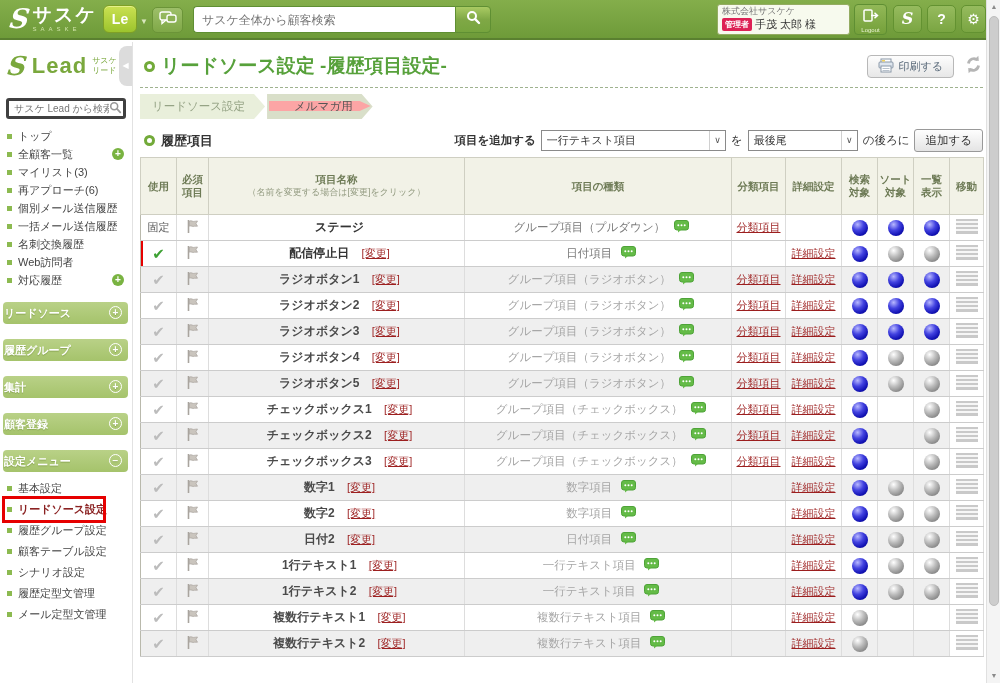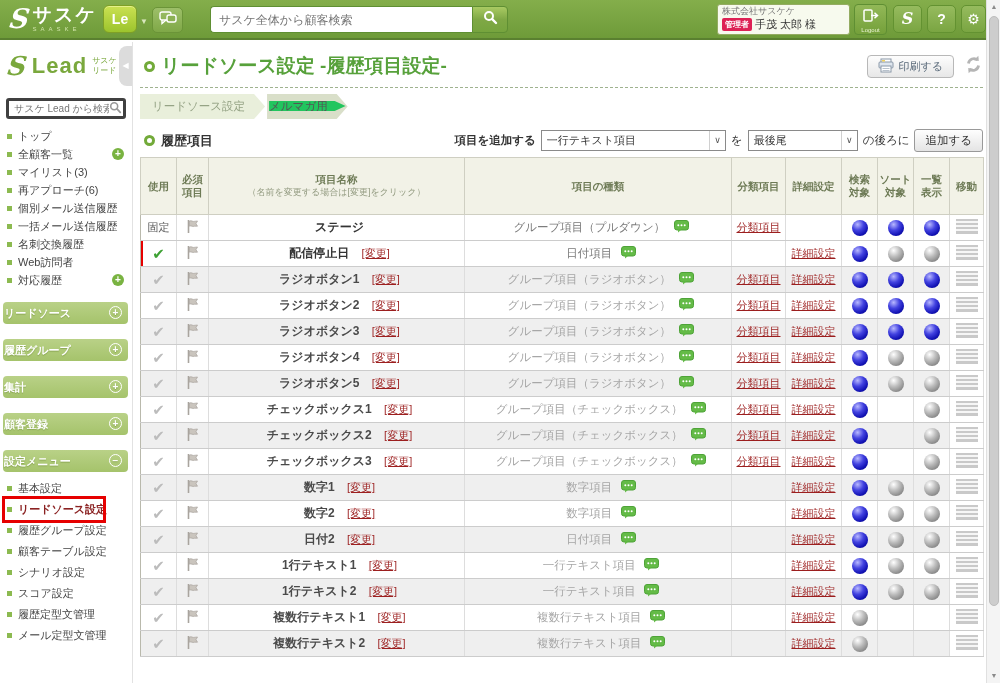--- a/index.html
+++ b/index.html
@@ -14,21 +14,21 @@
   .swirl { font-family:"DejaVu Serif","Liberation Serif",serif; font-style:italic; font-weight:bold;
     color:#fff; font-size:27px; line-height:30px; transform:skewX(-8deg); margin-right:3px; }
   .brand-txt { color:#fff; font-size:19px; font-weight:bold; letter-spacing:2px; line-height:22px; }
   .brand-sub { color:#cfe3a8; font-size:6px; letter-spacing:4px; line-height:7px; }
   .le-btn { position:absolute; left:103px; top:5px; width:34px; height:28px; border-radius:6px;
     background:linear-gradient(#cbe152,#9cc42d); border:1px solid #7fa026; color:#fff;
     font-weight:bold; font-size:14px; text-align:center; line-height:26px; box-shadow:inset 0 1px 0 #e4f189; cursor:pointer; }
   .le-caret { position:absolute; left:140px; top:17px; color:#d9e7bd; font-size:8px; cursor:pointer; }
   .chat-btn { position:absolute; left:152px; top:7px; width:31px; height:26px; border-radius:5px;
     background:linear-gradient(#9dbf69,#7fa847); border:1px solid #6b9438; display:flex; align-items:center; justify-content:center; cursor:pointer; }
-  .gsearch { position:absolute; left:210px; top:6px; height:27px; display:flex; }
+  .gsearch { position:absolute; left:193px; top:6px; height:27px; display:flex; }
   .gsearch input { width:262px; height:27px; border:1px solid #5f8f33; border-right:none;
     border-radius:4px 0 0 4px; padding:0 8px; font-size:12px; color:#555; outline:none; }
   .gsearch-btn { width:36px; height:27px; border:1px solid #5f8f33; border-radius:0 4px 4px 0;
     background:linear-gradient(#a9ca63,#7fa845,#76a43e); display:flex; align-items:center; justify-content:center; cursor:pointer; }
   .account { position:absolute; left:717px; top:4px; width:133px; height:31px; background:#f7faee;
     border:1px solid #94ac62; border-radius:3px; padding:1px 4px; }
   .account .co { font-size:9px; color:#777; line-height:11px; }
   .account .usr-line { display:flex; align-items:center; gap:3px; }
   .role-badge { background:#dd2255; color:#fff; font-size:8px; font-weight:bold; padding:1px 3px; border-radius:2px; }
   .account .usr { font-size:11px; color:#333; }
@@ -85,21 +85,21 @@
   .print-btn { height:23px; border:1px solid #b8b8b8; border-radius:4px; background:linear-gradient(#fdfdfd,#e7e7e7);
     display:flex; align-items:center; gap:4px; padding:0 10px; font-size:11px; color:#5a6a7a; cursor:pointer; }
   .refresh-ic { cursor:pointer; }
   .dashed-hr { width:843px; border-top:1px dashed #9fb28f; margin-top:8px; }
   .tabs { display:flex; margin-top:6px; height:25px; }
   .tab { height:25px; line-height:25px; font-size:11.5px; padding:0 20px 0 12px;
     clip-path:polygon(0 0, calc(100% - 11px) 0, 100% 50%, calc(100% - 11px) 100%, 0 100%); cursor:pointer; }
   .tab.t1 { background:#e9efdb; color:#93a183; }
   .tab.t2 { background:#d9dfc9; padding:0; margin-left:2px; }
   .tab.t2 .tab-in { clip-path:polygon(1px 1px, calc(100% - 12px) 1px, calc(100% - 1px) 50%, calc(100% - 12px) calc(100% - 1px), 1px calc(100% - 1px));
-    background:#22c55e; color:#555; height:23px; line-height:23px; margin:1px; padding:0 19px 0 1px; }
+    background:#fca5a5; color:#555; height:23px; line-height:23px; margin:1px; padding:0 19px 0 26px; }
   .info-box { width:843px; margin-top:5px; border:1px solid #ccc; background:#fbfbf6; padding:3px 8px;
     font-size:11.5px; line-height:16px; color:#444; }
   .section-row { display:flex; align-items:center; width:843px; margin-top:10px; }
   .section-title { font-size:13px; font-weight:bold; color:#333; }
   .add-controls { margin-left:auto; display:flex; align-items:center; gap:5px; font-size:11.5px; }
   .add-label { font-weight:bold; color:#333; }
   .fake-select { height:21px; border:1px solid #8a8a8a; background:#fff; display:flex; align-items:center;
     font-size:11px; color:#333; padding-left:5px; cursor:pointer; }
   .fake-select .caret { margin-left:auto; color:#555; font-size:9px; padding:0 4px; border-left:1px solid #d0d0d0; line-height:19px; }
   .sel-type { width:185px; } .sel-pos { width:110px; }
@@ -288,25 +288,20 @@
     
   </li>
       <li>
     <span class="bullet"></span>
     <span class="mi-label">顧客テーブル設定</span>
     
   </li>
       <li>
     <span class="bullet"></span>
     <span class="mi-label">シナリオ設定</span>
-    
-  </li>
-      <li>
-    <span class="bullet"></span>
-    <span class="mi-label">スコア設定</span>
     
   </li>
       <li>
     <span class="bullet"></span>
     <span class="mi-label">履歴定型文管理</span>
     
   </li>
       <li>
     <span class="bullet"></span>
     <span class="mi-label">メール定型文管理</span>

